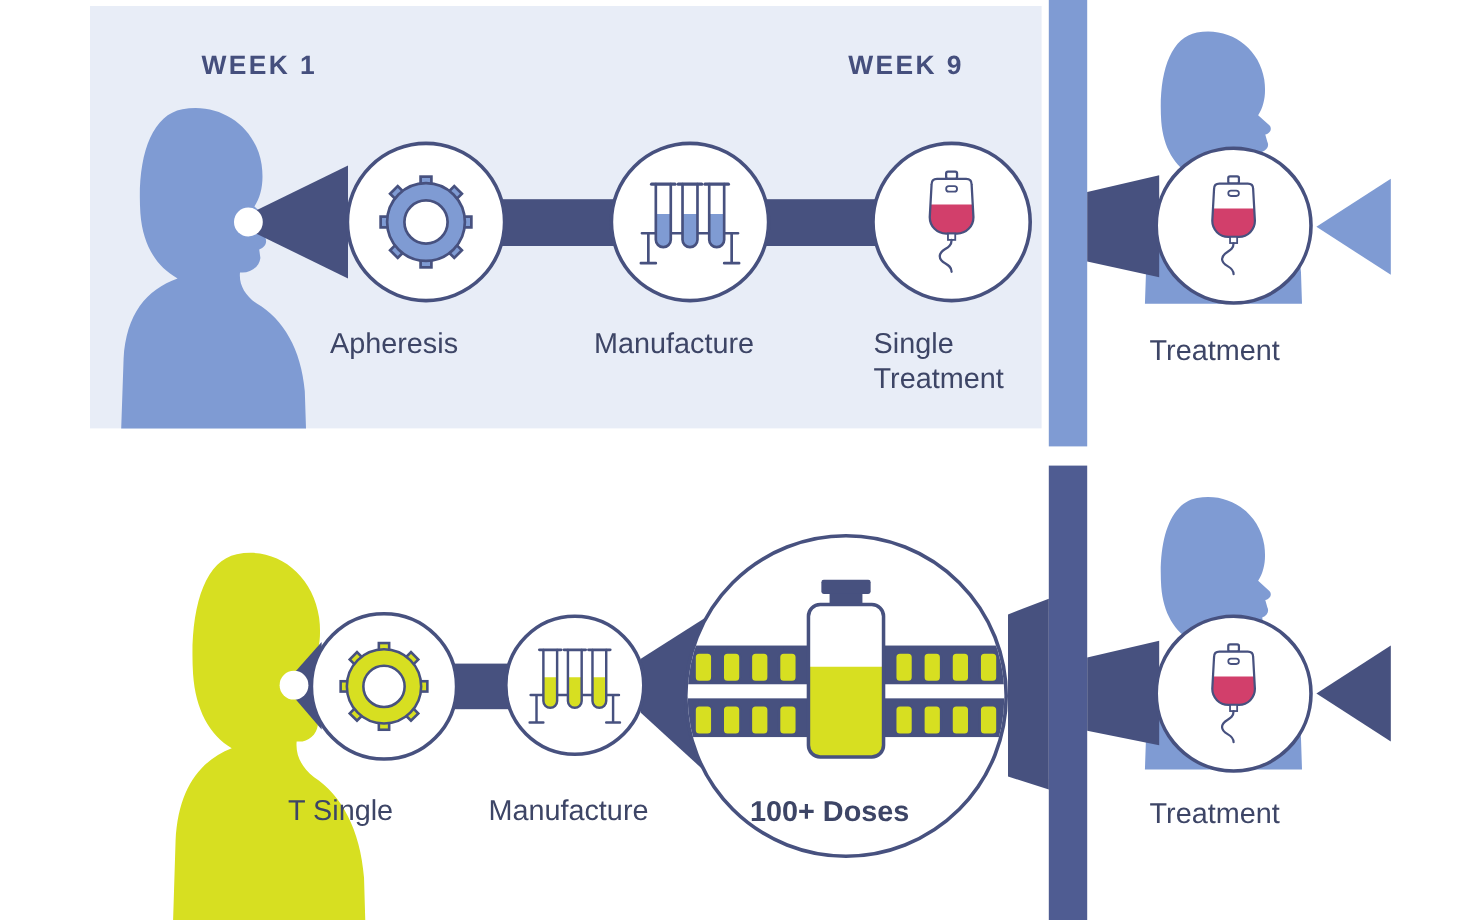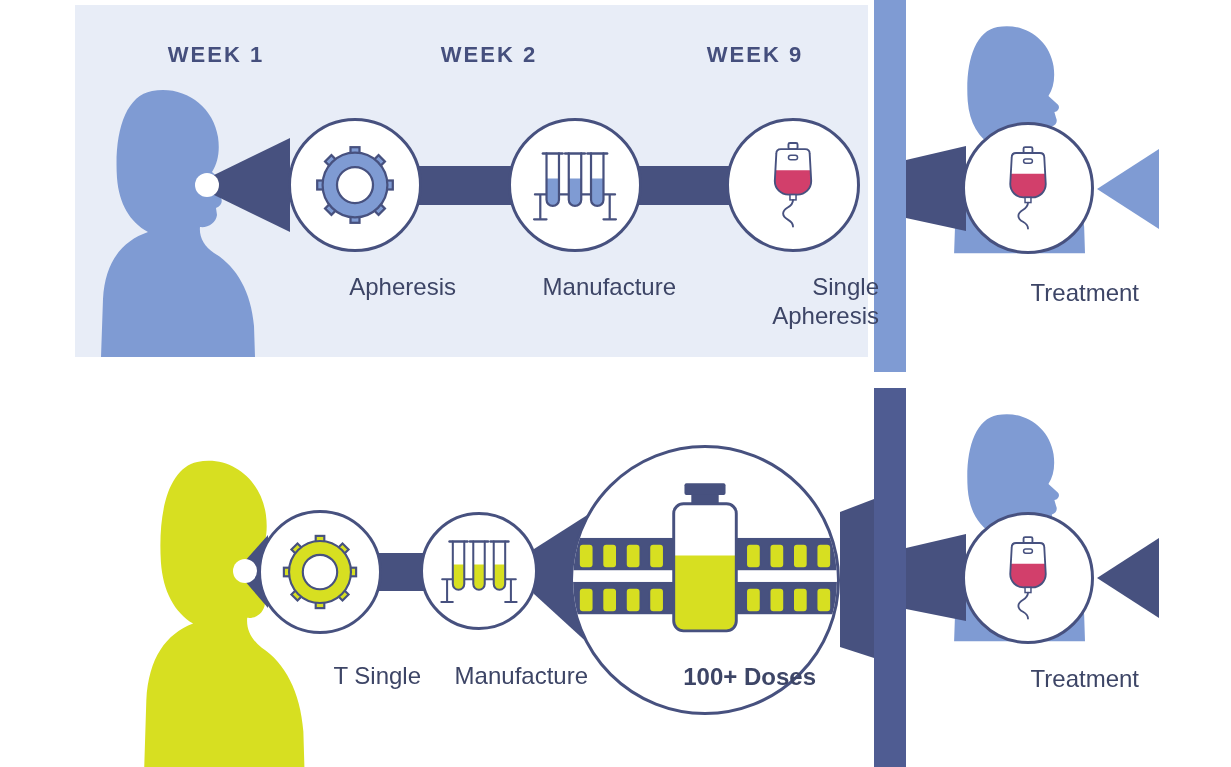--- a/index.html
+++ b/index.html
@@ -6,21 +6,21 @@
   .canvas{
     position:relative;width:1231px;height:767px;background:#ffffff;
     font-family:"Liberation Sans",sans-serif;overflow:hidden;color:#3D4566;
   }
   .panel{position:absolute;left:75px;top:5px;width:793px;height:352px;background:#E8EDF7;z-index:0;}
   .bg-svg{position:absolute;left:0;top:0;z-index:1;}
   .circle{
     position:absolute;z-index:2;background:#fff;border:3px solid #47517F;border-radius:50%;
     box-sizing:border-box;display:flex;align-items:center;justify-content:center;overflow:hidden;
   }
-  .lbl{position:absolute;z-index:3;text-align:right;color:#3D4566;font-size:24px;line-height:1.22;margin-left:21px;}
+  .lbl{position:absolute;z-index:3;text-align:left;color:#3D4566;font-size:24px;line-height:1.22;}
   .lbl.bold{font-weight:700;}
   .week{position:absolute;z-index:3;top:42px;width:152px;text-align:center;color:#454F7D;
         font-size:22px;font-weight:700;letter-spacing:2px;}
 </style>
 </head>
 <body>
 
 <svg style="position:absolute;width:0;height:0" aria-hidden="true">
   <defs>
     <g id="bust-sym">
@@ -97,21 +97,20 @@
       <polygon points="906,548 966,534 966,621 906,609"></polygon>
       <polygon points="1159,538 1159,618 1097,578"></polygon>
     </g>
     <polygon points="1159,149 1159,229 1097,189" fill="#7F9BD3"></polygon>
 
     <circle cx="207" cy="185" r="12" fill="#ffffff"></circle>
     <circle cx="245" cy="571" r="12" fill="#ffffff"></circle>
   </svg>
 
   <div class="week" style="left:140px">WEEK 1</div>
-  <div class="week" style="left:413px">WEEK 2</div>
   <div class="week" style="left:679px">WEEK 9</div>
 
   <div class="circle" style="left:288px;top:118px;width:134px;height:134px">
     <svg width="90" height="90" viewBox="0 0 100 100" style="color:#7F9BD3">
         <use href="#ring-sym"></use>
       </svg>
   </div>
   <div class="circle" style="left:508px;top:118px;width:134px;height:134px">
     <svg width="98" height="89" viewBox="0 0 110 100" style="color:#7F9BD3">
         <use href="#tubes-sym"></use>
@@ -170,21 +169,21 @@
     </svg>
   </div>
   <div class="circle" style="left:962px;top:512px;width:132px;height:132px">
     <svg width="74" height="89" viewBox="0 0 100 120">
         <use href="#ivbag-sym"></use>
       </svg>
   </div>
 
   <div class="lbl" style="left:275px;top:272px;width:160px">Apheresis</div>
   <div class="lbl" style="left:495px;top:272px;width:160px">Manufacture</div>
-  <div class="lbl" style="left:728px;top:272px;width:130px">Single Apheresis</div>
+  <div class="lbl" style="left:728px;top:272px;width:130px">Single Treatment</div>
   <div class="lbl" style="left:958px;top:278px;width:160px">Treatment</div>
 
   <div class="lbl" style="left:240px;top:661px;width:160px">T Single</div>
   <div class="lbl" style="left:407px;top:661px;width:160px">Manufacture</div>
   <div class="lbl bold" style="left:625px;top:662px;width:170px">100+ Doses</div>
   <div class="lbl" style="left:958px;top:664px;width:160px">Treatment</div>
 
 </div>
 
 </body></html>

